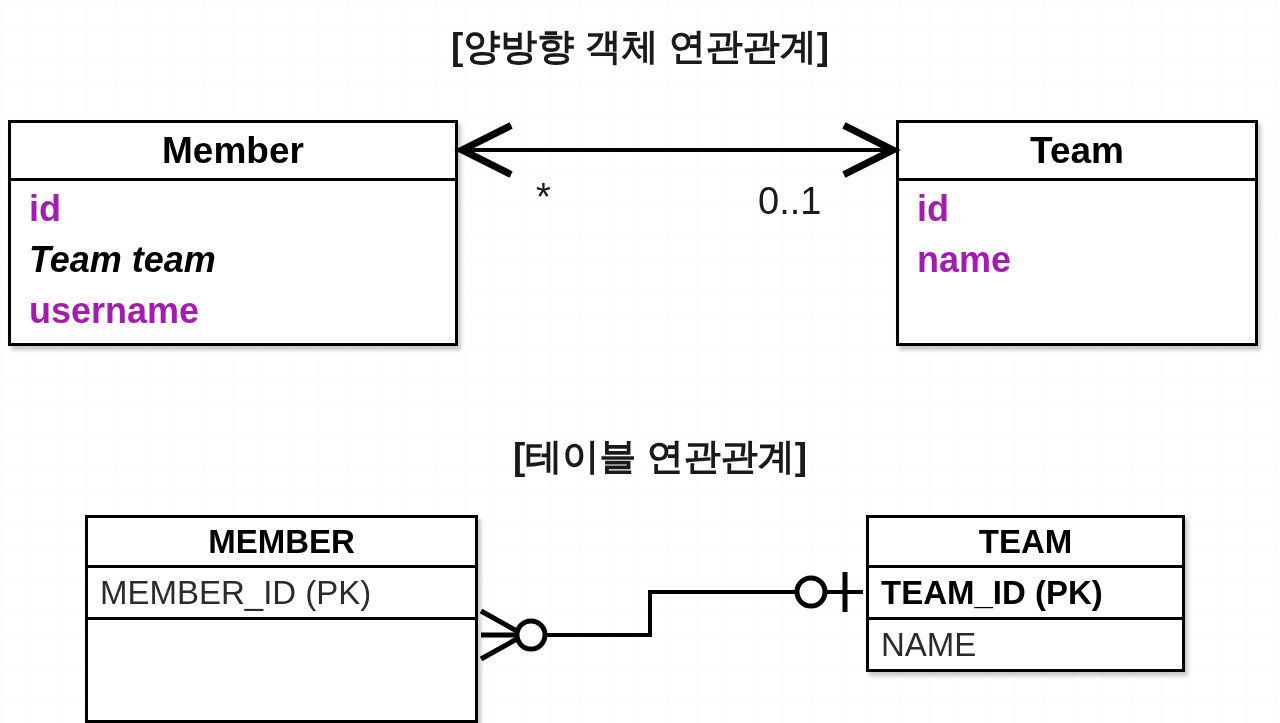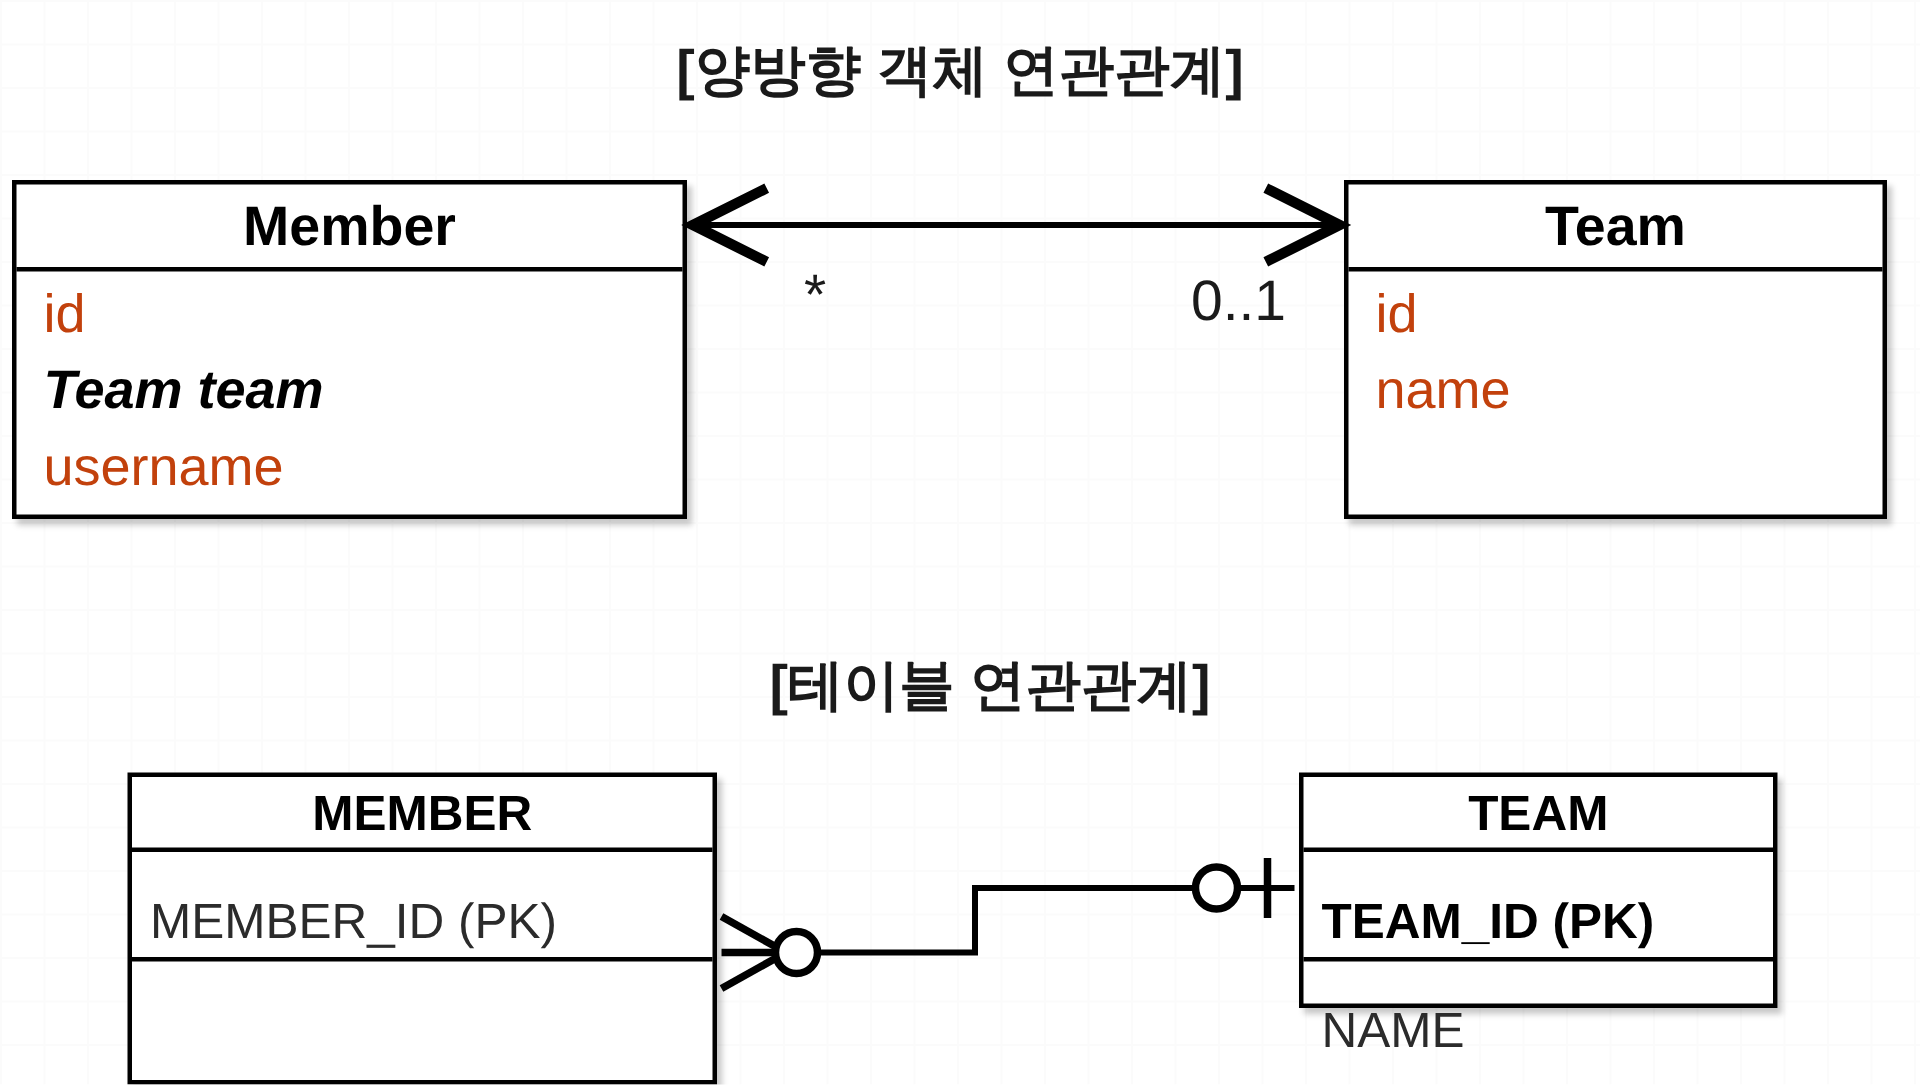--- a/index.html
+++ b/index.html
@@ -60,23 +60,23 @@
     white-space: nowrap;
     overflow: hidden;
   }
   .uml-attrs {
     padding: 2px 0 0 18px;
     box-sizing: border-box;
   }
   .uml-attr {
     font-size: 36px;
     line-height: 51px;
-    font-weight: 400;
-    white-space: nowrap;
-    color: #c2410c;
+    font-weight: 700;
+    white-space: nowrap;
+    color: #a21caf;
   }
   .uml-attr.bold {
     font-weight: 700;
     color: #000000;
     font-style: italic;
   }
 
   
   .mult {
     position: absolute;
@@ -99,21 +99,20 @@
     line-height: 48px;
     text-align: center;
     font-size: 33px;
     font-weight: 700;
     border-bottom: 3px solid #000000;
     box-sizing: border-box;
     white-space: nowrap;
   }
   .erd-group {
     box-sizing: border-box;
-    margin-top: 21px;
   }
   .erd-group.divided {
     border-bottom: 3px solid #000000;
   }
   .erd-col {
     font-size: 33px;
     line-height: 49px;
     padding-left: 12px;
     white-space: nowrap;
     color: #2b2b2b;
@@ -151,21 +150,21 @@
 
 <div class="uml-box" style="left:896px; top:120px; width:362px; height:226px;">
   <div class="uml-title">Team</div>
   <div class="uml-attrs">
     <div class="uml-attr">id</div>
     <div class="uml-attr">name</div>
   </div>
 </div>
 
 <div class="mult" style="left:536px; top:178px;">*</div>
-<div class="mult" style="left:794px; top:182px;">0..1</div>
+<div class="mult" style="left:758px; top:182px;">0..1</div>
 
 <div class="section-title" style="left:460px; top:432px; width:400px;">[테이블 연관관계]</div>
 
 <div class="erd-box" style="left:85px; top:515px; width:393px; height:208px;">
   <div class="erd-title">MEMBER</div>
   <div class="erd-group divided">
     <div class="erd-col">MEMBER_ID (PK)</div>
   </div>
 </div>
 

